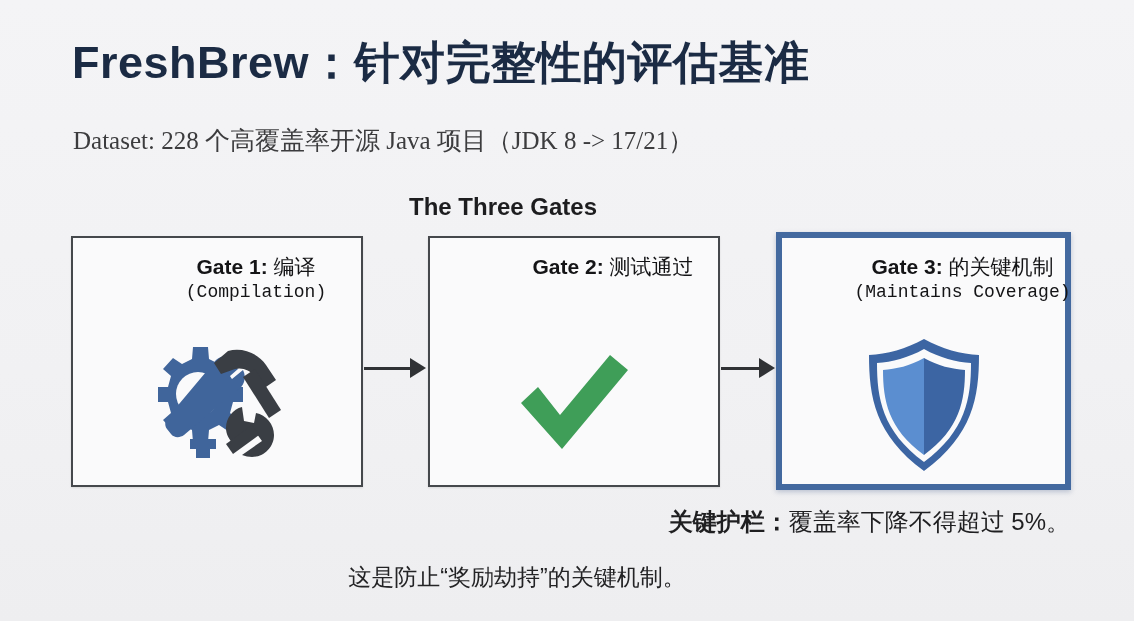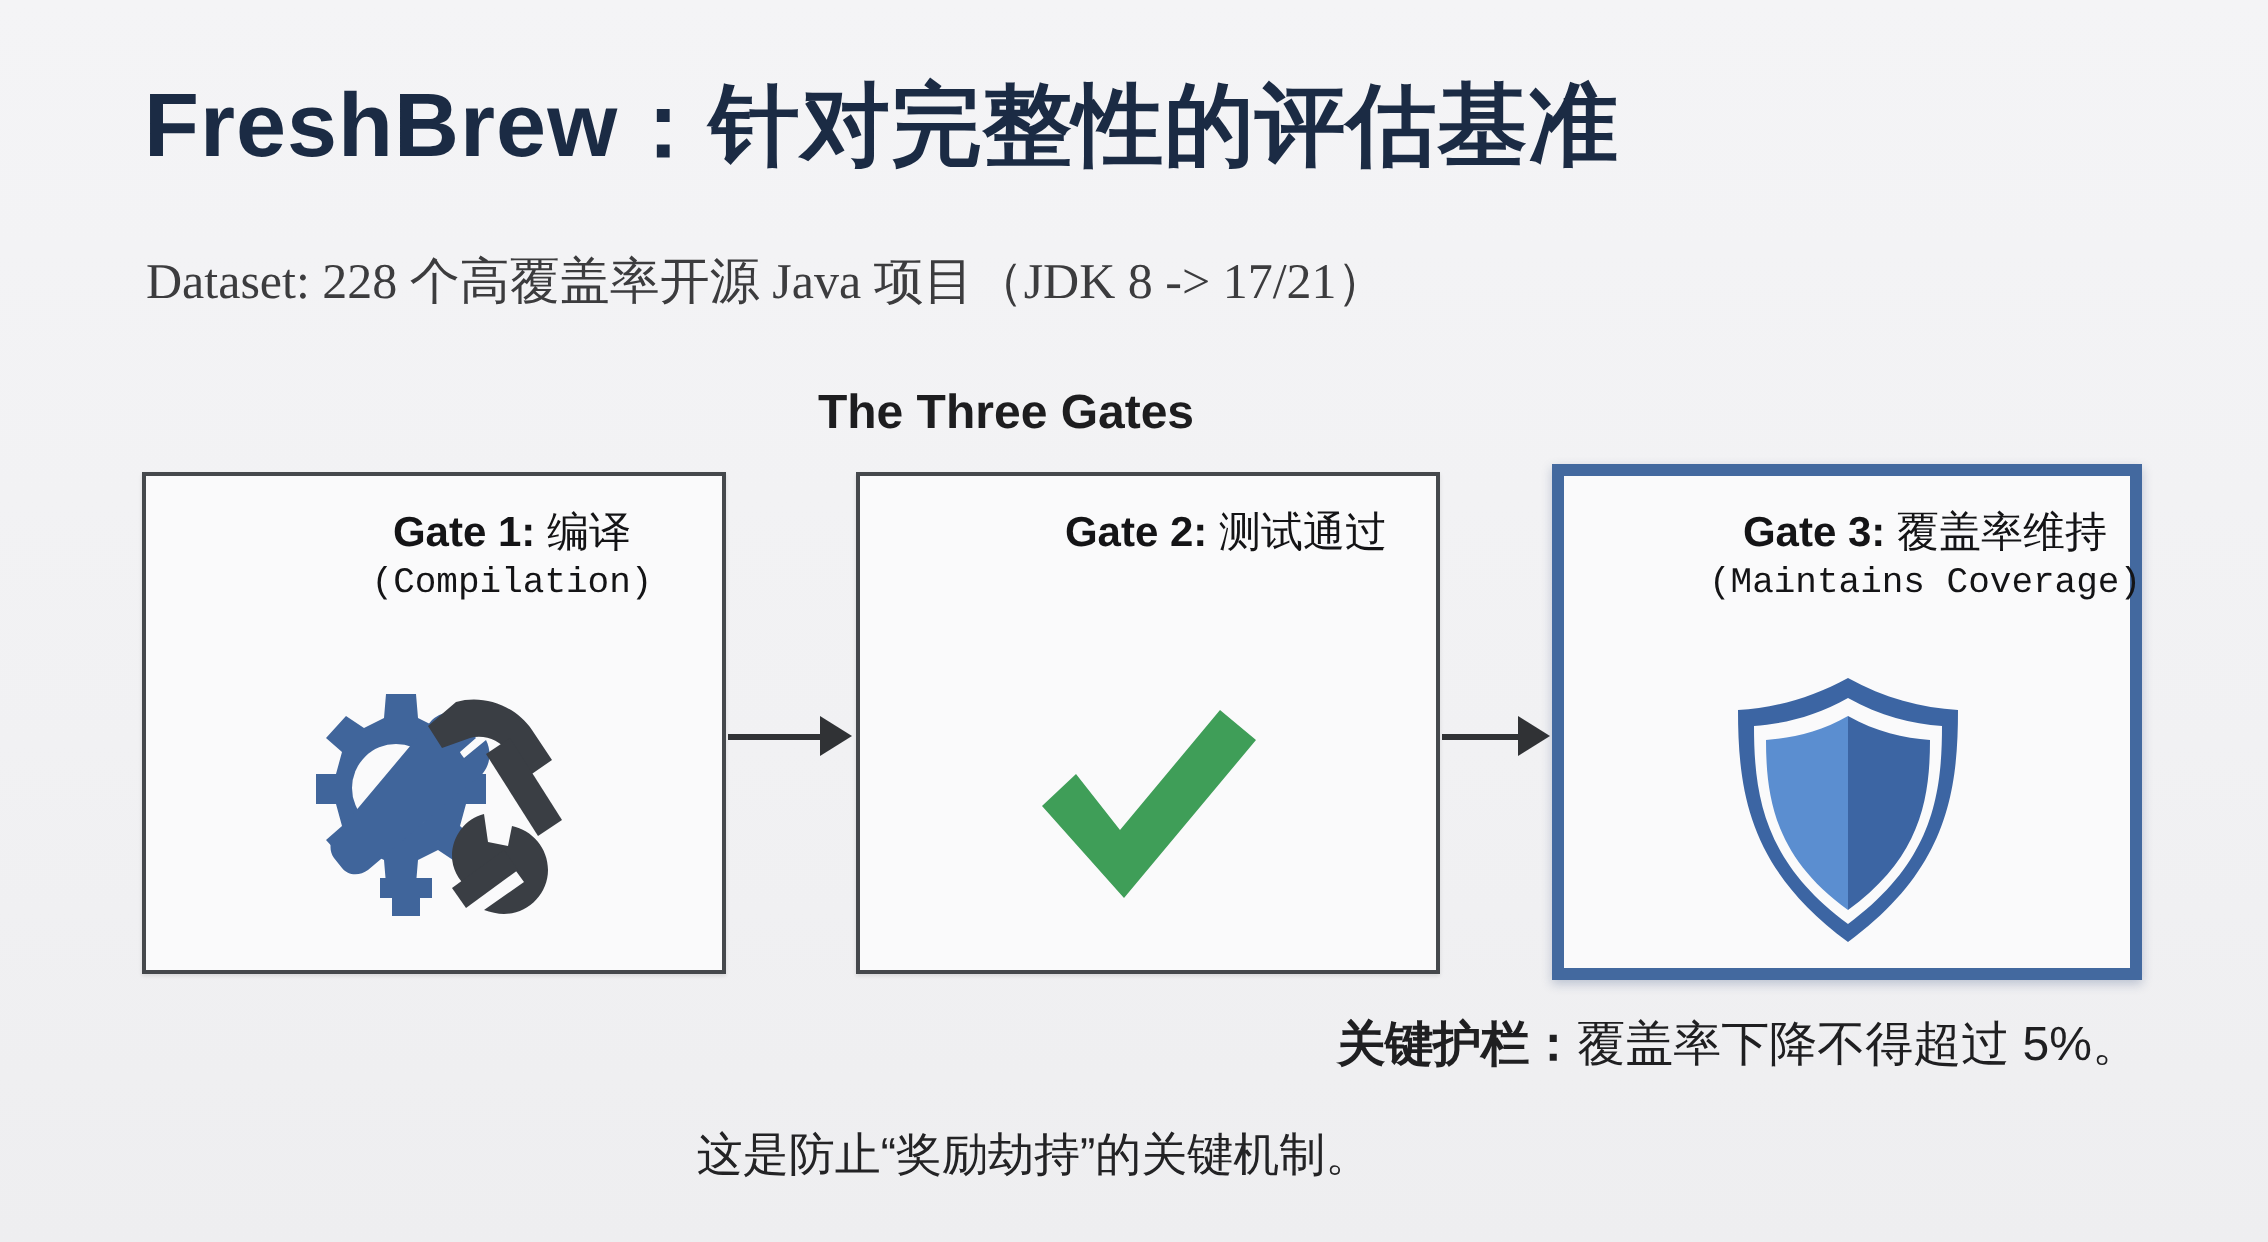--- a/index.html
+++ b/index.html
@@ -215,21 +215,21 @@
     </div>
   </div>
 
   <div class="arrow" id="arrow2">
     <div class="shaft"></div>
     <div class="head"></div>
   </div>
 
   <div class="gate" id="gate3">
     <div class="gate-label">
-      <span class="cn"><b>Gate 3:</b><span> 覆盖率维持</span></span>
+      <span class="cn"><b>Gate 3:</b><span> 的关键机制</span></span>
       <span class="en">(Maintains Coverage)</span>
     </div>
     <div class="gate-icon">
       <svg width="130" height="140" viewBox="0 0 130 140">
 
         <path d="M65 4 C47 14 28 19 10 20 C10 62 16 100 65 136 C114 100 120 62 120 20 C102 19 83 14 65 4 Z" fill="#3c65a3"></path>
 
         <path d="M65 14 C49 23 33 27 18 28 C18 63 23 96 65 127 C107 96 112 63 112 28 C97 27 81 23 65 14 Z" fill="#fafafb"></path>
 
         <path d="M65 23 C51 31 37 34 24 35 C24 65 29 94 65 120 L65 23 Z" fill="#5b8ed0"></path>

